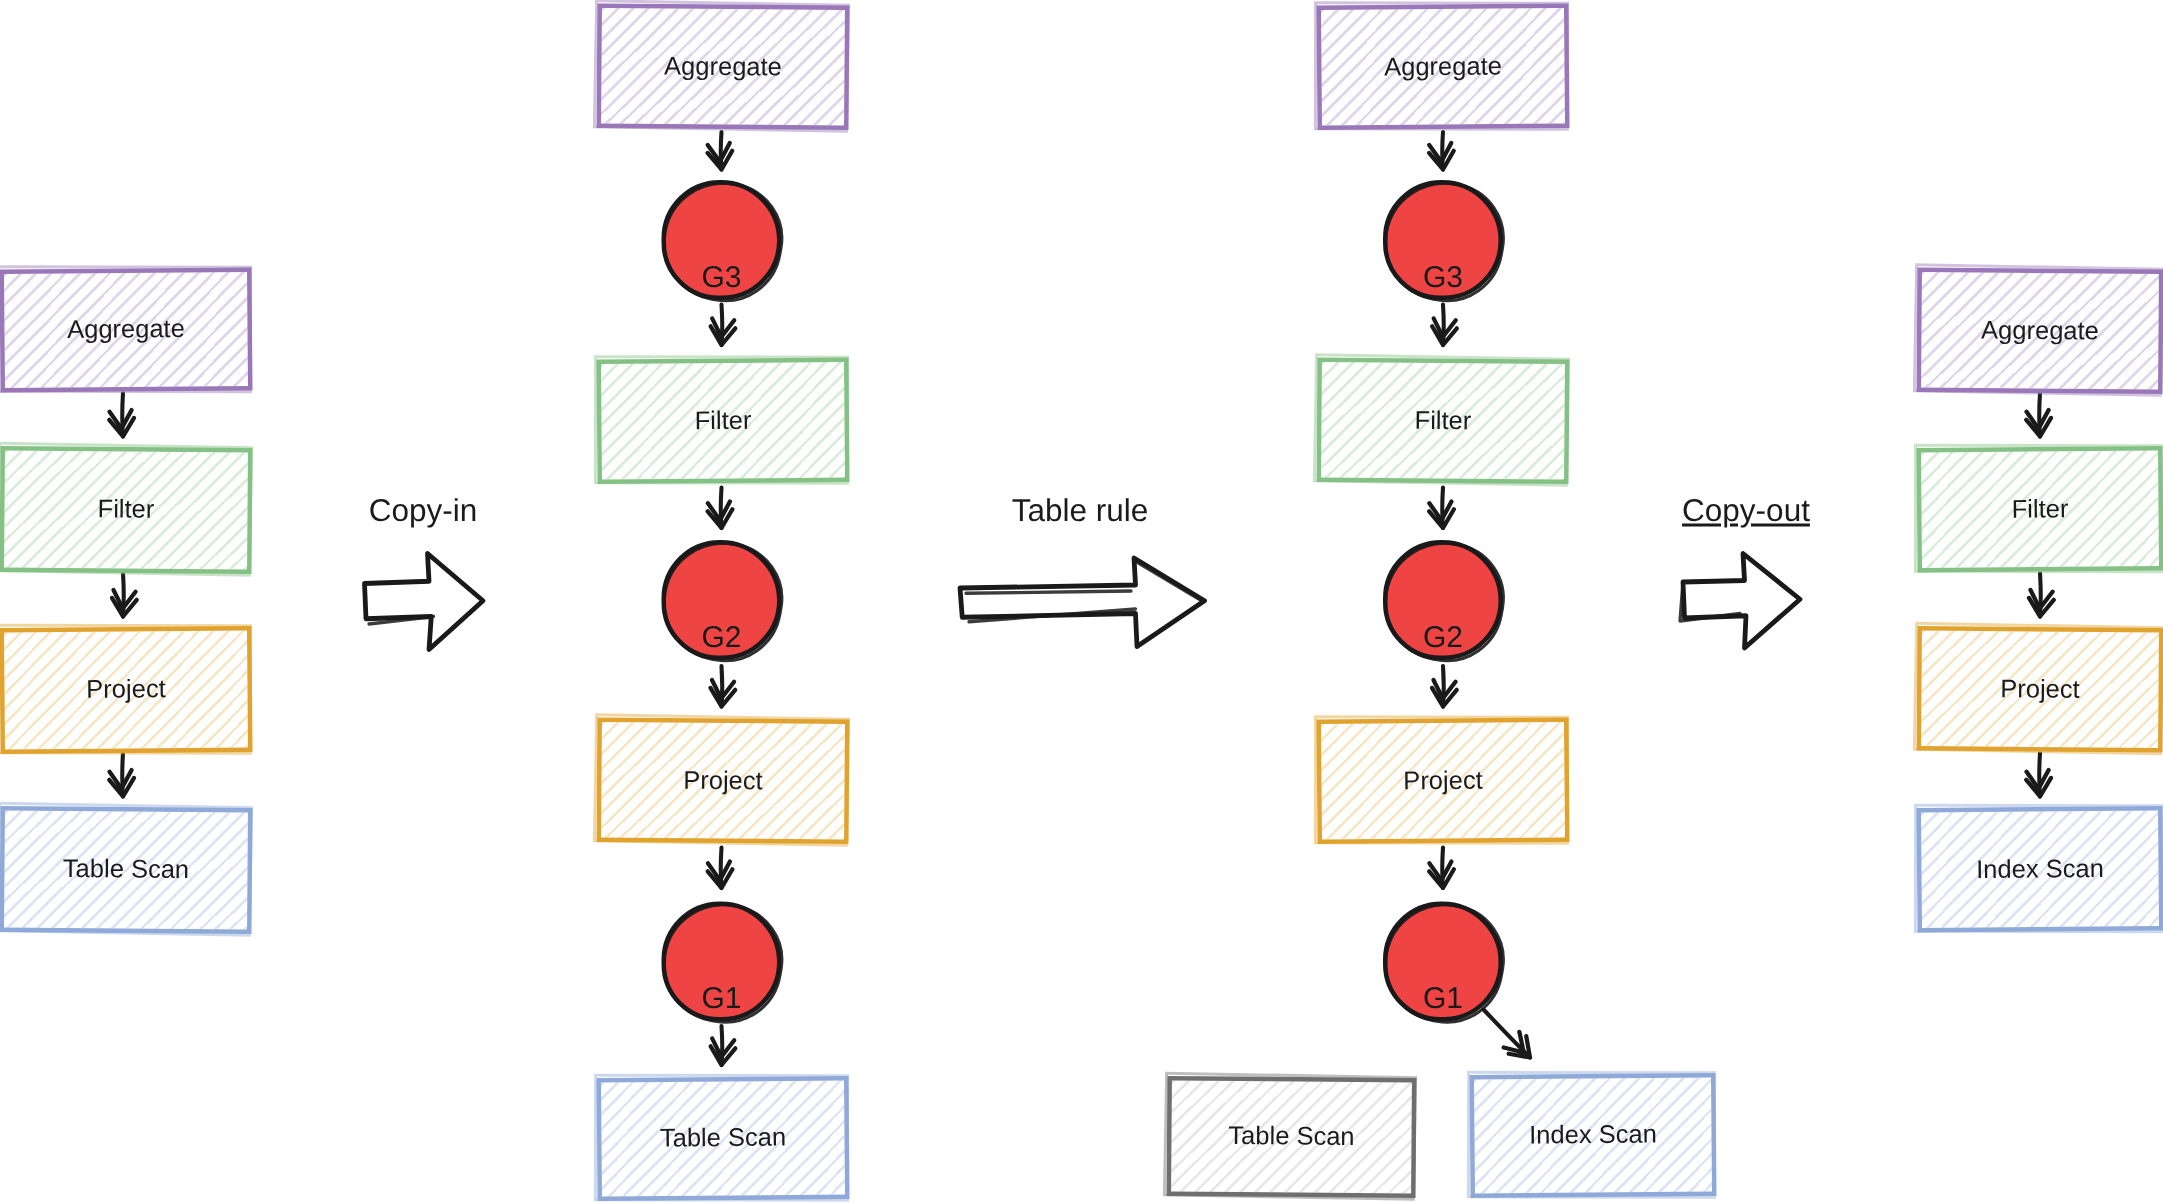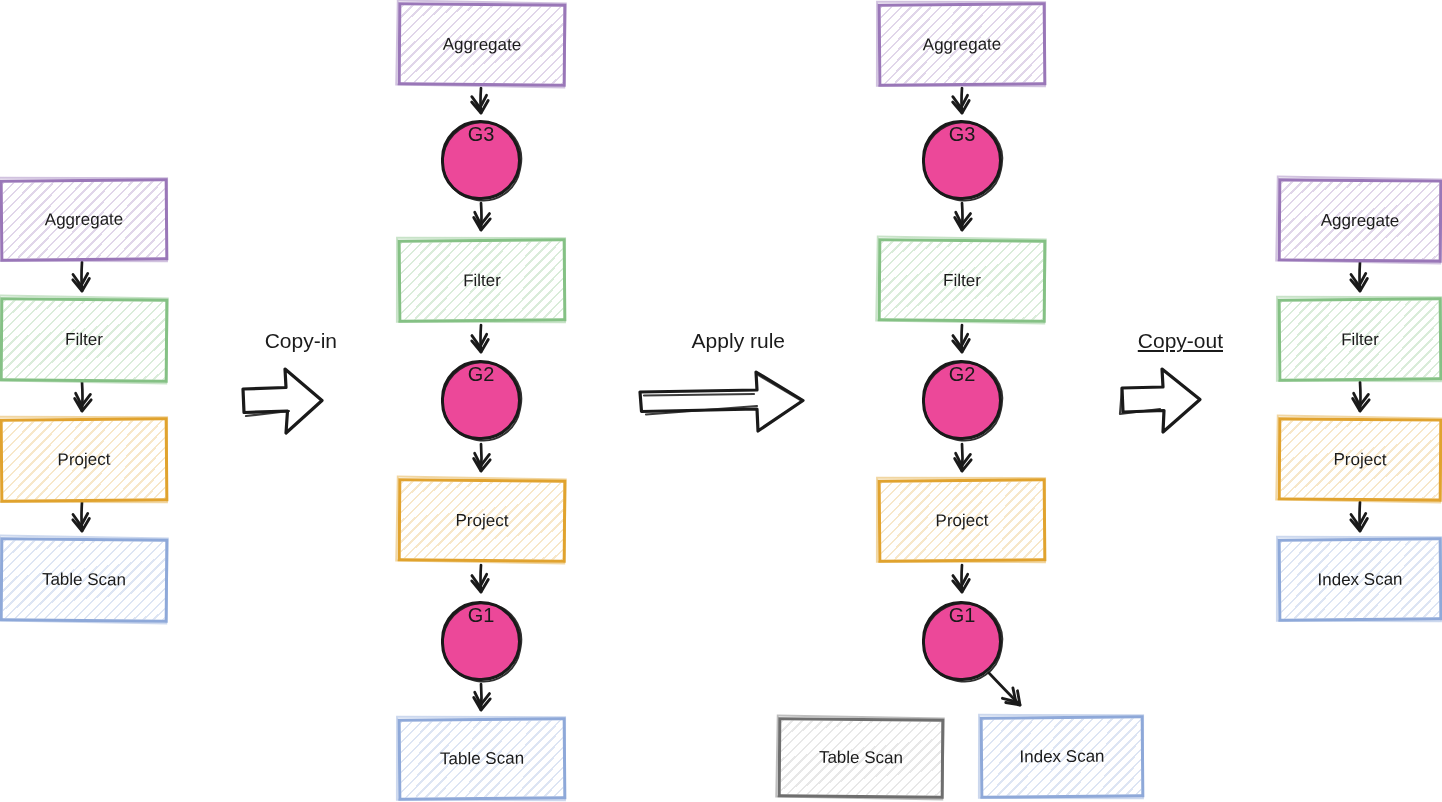--- a/index.html
+++ b/index.html
@@ -27,32 +27,32 @@
   .purple{--bc:var(--purple); background-image:repeating-linear-gradient(135deg, rgba(154,119,184,.30) 0 1.8px, transparent 1.8px 7px);}
   .green {--bc:var(--green);  background-image:repeating-linear-gradient(135deg, rgba(133,193,133,.30) 0 1.8px, transparent 1.8px 7px);}
   .orange{--bc:var(--orange); background-image:repeating-linear-gradient(135deg, rgba(225,163,47,.26) 0 1.8px, transparent 1.8px 7px);}
   .blue  {--bc:var(--blue);   background-image:repeating-linear-gradient(135deg, rgba(143,169,217,.30) 0 1.8px, transparent 1.8px 7px);}
   .grayc {--bc:var(--gray);   background-image:repeating-linear-gradient(135deg, rgba(110,110,110,.16) 0 1.8px, transparent 1.8px 7px);}
 
   
   .gnode{
     position:absolute; width:80px; height:80px; box-sizing:border-box;
     border:3px solid var(--ink); border-radius:49% 51% 50% 48%;
-    display:flex; align-items:flex-start; justify-content:center;
-    font-size:20px; background:#ec4899;
+    display:flex; align-items:flex-end; justify-content:center;
+    font-size:20px; background:#ef4444;
   }
   .gnode::after{
     content:""; position:absolute; inset:-3px; pointer-events:none;
     border:2px solid var(--ink); border-radius:52% 48% 49% 51%;
     transform:rotate(10deg) translate(1px,1px); opacity:.9;
   }
 
   
   .tlabel{
-    position:absolute; font-size:21px; text-align:right; color:#1b1b1b; white-space:nowrap;
+    position:absolute; font-size:21px; text-align:center; color:#1b1b1b; white-space:nowrap;
   }
 </style>
 </head>
 <body>
 
 <div class="canvas">
 
   <svg class="wires" viewBox="0 0 1442 802" xmlns="http://www.w3.org/2000/svg">
     <defs>
       <marker id="ah" markerUnits="userSpaceOnUse" markerWidth="34" markerHeight="26" viewBox="-18 -11 24 22" refX="0" refY="0" orient="auto">
@@ -138,21 +138,21 @@
   <div class="node orange rpos" style="left:398px; top:479px; width:168px; height:83px;">
     <span>Project</span>
   </div>
   <div class="gnode" style="left:441px; top:601px;">
     <span>G1</span>
   </div>
   <div class="node blue rneg" style="left:398px; top:718px; width:168px; height:82px;">
     <span>Table Scan</span>
   </div>
 
-  <div class="tlabel" style="left:655px; top:329px; width:130px;">Apply rule</div>
+  <div class="tlabel" style="left:655px; top:329px; width:130px;">Table rule</div>
 
   <div class="node purple rneg" style="left:878px; top:3px; width:168px; height:83px;">
     <span>Aggregate</span>
   </div>
   <div class="gnode" style="left:922px; top:120px;">
     <span>G3</span>
   </div>
   <div class="node green rpos" style="left:878px; top:239px; width:168px; height:83px;">
     <span>Filter</span>
   </div>

